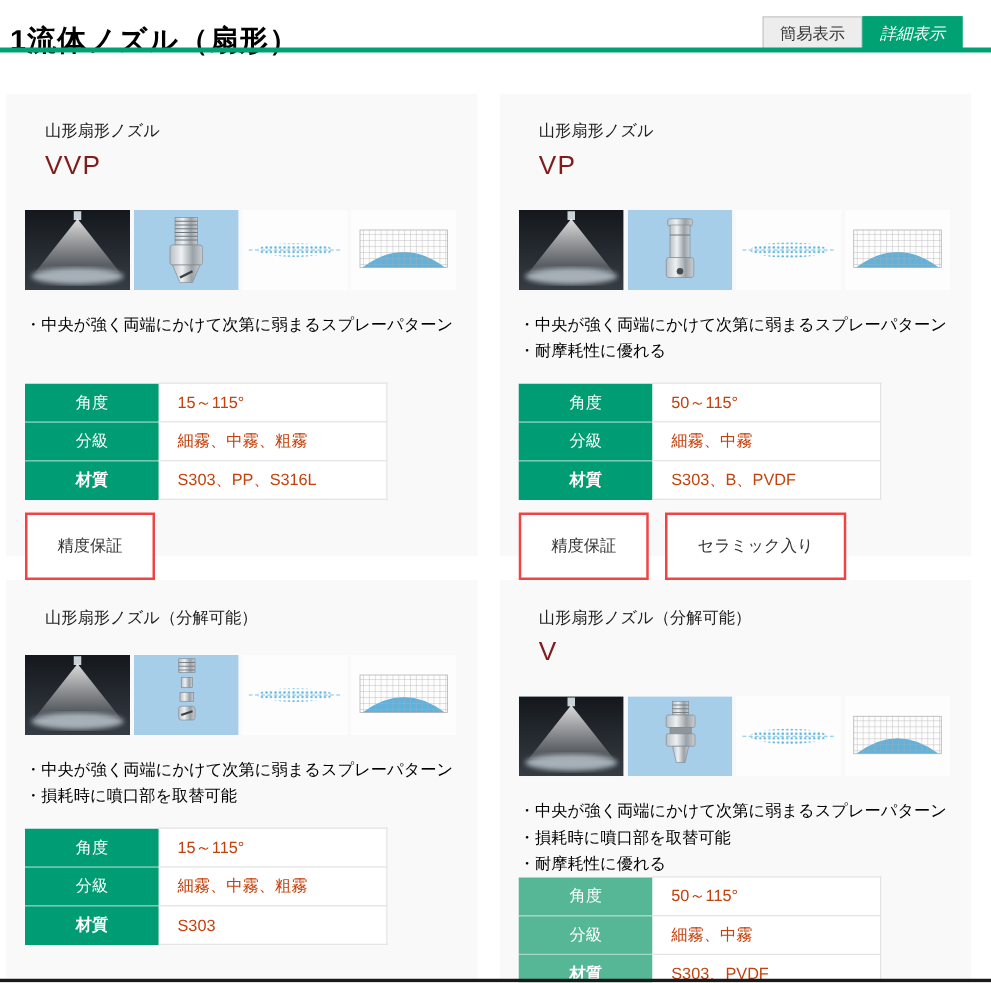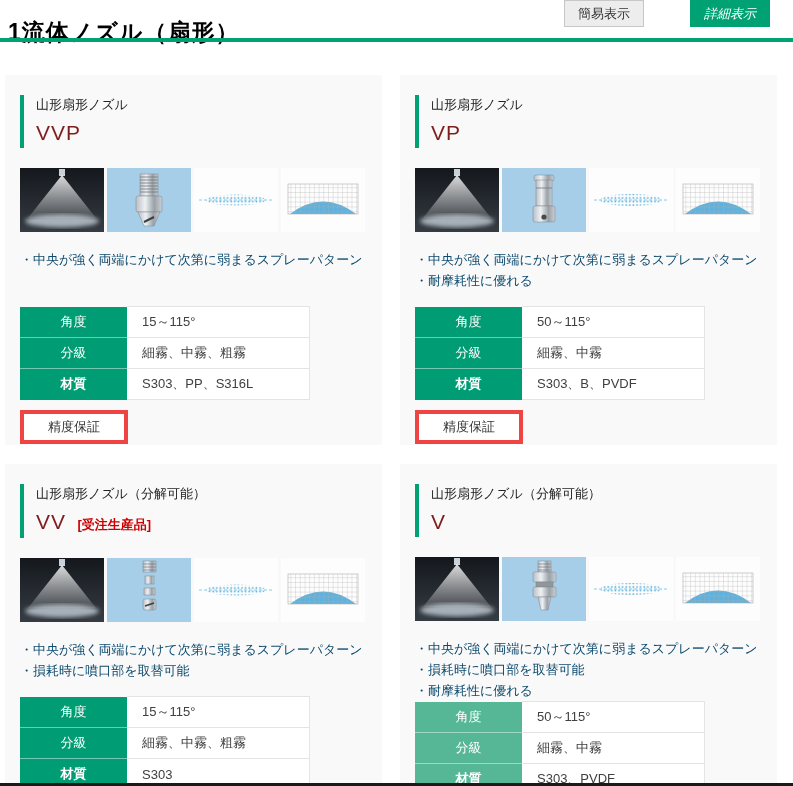--- a/index.html
+++ b/index.html
@@ -3,52 +3,52 @@
 <meta charset="utf-8">
 <title>1流体ノズル（扇形）</title>
 <style>
   html,body{margin:0;padding:0;}
   body{background:#fff;font-family:"Liberation Sans","DejaVu Sans",sans-serif;}
   .page{position:relative;width:793px;height:786px;background:#fff;overflow:hidden;}
 
   
   .topbar{position:relative;height:24px;}
   .page-title{position:absolute;left:8px;top:2px;font-size:23px;font-weight:bold;color:#000;letter-spacing:1px;}
-  .view-toggle{position:absolute;right:23px;top:0;display:flex;gap:46px;}
+  .view-toggle{position:absolute;right:23px;top:13px;display:flex;}
   .view-btn{font-size:13px;padding:6px 13px;cursor:pointer;line-height:1;}
   .view-btn.simple{background:#ededed;border:1px solid #c7c7c7;color:#333;}
   .view-btn.detail{background:#00A273;border:1px solid #00A273;color:#fff;font-style:italic;}
   .rule{position:absolute;top:38px;left:0;width:793px;height:4px;background:#00A273;}
 
   
   .grid{position:absolute;top:75px;left:5px;display:grid;grid-template-columns:377px 377px;column-gap:18px;row-gap:19px;}
   .card{width:377px;height:370px;background:#f9f9f9;box-sizing:border-box;padding:12px 15px;position:relative;}
 
-  .card-head{display:flex;margin-top:8px;}
+  .card-head{display:flex;margin-top:8px;align-items:center;}
   .head-bar{width:4px;background:#00A273;margin-right:12px;}
   .head-text{display:flex;flex-direction:column;justify-content:space-between;padding:1px 0;}
   .category{font-size:13px;color:#222;}
   .code-line{margin-top:7px;line-height:24px;}
   .code{font-size:21px;color:#7f1d1d;letter-spacing:1px;cursor:pointer;}
   .note{font-size:13px;color:#CC0000;margin-left:7px;font-weight:bold;}
 
   .thumbs{display:flex;gap:3px;margin-top:20px;}
   .thumb{width:84px;height:64px;background:#fff;overflow:hidden;cursor:pointer;}
   .thumb svg{display:block;}
 
-  .features{margin-top:17px;min-height:57px;font-size:13px;color:#0c4a6e;line-height:21px;}
+  .features{margin-top:17px;min-height:57px;font-size:13px;color:#000000;line-height:21px;}
 
   table.specs{border-collapse:collapse;width:290px;}
   table.specs th{width:105px;background:#009C73;color:#fff;font-weight:normal;font-size:13px;height:28px;text-align:center;border-bottom:1px solid rgba(255,255,255,0.45);}
   table.specs tr:last-child th{border-bottom:none;font-weight:bold;}
-  table.specs td{background:#fff;font-size:13px;color:#404040;padding-left:15px;border-top:1px solid #e4e4e4;border-right:1px solid #e4e4e4;border-bottom:1px solid #e4e4e4;height:28px;}
+  table.specs td{background:#fff;font-size:13px;color:#c2410c;padding-left:15px;border-top:1px solid #e4e4e4;border-right:1px solid #e4e4e4;border-bottom:1px solid #e4e4e4;height:28px;}
   table.specs.light th{background:#55B795;}
 
   .tags{margin-top:10px;display:flex;gap:13px;}
-  .tag{border:4px solid #ef4444;background:#fff;font-size:13px;color:#333;height:26px;line-height:26px;padding:0 24px;text-align:center;cursor:pointer;}
+  .tag{border:2px solid #ef4444;background:#fff;font-size:13px;color:#333;height:26px;line-height:26px;padding:12px 24px;text-align:center;cursor:pointer;}
 
   .bottom-edge{position:absolute;bottom:0;left:0;width:793px;height:3px;background:#1a1a1a;}
 </style>
 </head>
 <body>
 
 <svg width="0" height="0" style="position:absolute" aria-hidden="true">
   <defs>
     <linearGradient id="darkg" x1="0" y1="0" x2="0" y2="1">
       <stop offset="0" stop-color="#14181d"></stop>
@@ -225,32 +225,29 @@
           <td>細霧、中霧</td>
         </tr>
         <tr>
           <th>材質</th>
           <td>S303、B、PVDF</td>
         </tr>
       </tbody>
         </table>
       <div class="tags">
         <div class="tag">精度保証</div>
+        <div class="tag">セラミック入り</div>
       </div>
     </section>
 
     <section class="card">
       <div class="card-head">
         <div class="head-bar"></div>
         <div class="head-text">
           <div class="category">山形扇形ノズル（分解可能）</div>
-          <div class="code-line">
-            <span class="code">VV</span>
-            <span class="note">[受注生産品]</span>
-          </div>
         </div>
       </div>
       <div class="thumbs">
         <div class="thumb">
           <svg viewBox="0 0 84 64" width="84" height="64">
             <rect width="84" height="64" fill="url(#darkg)"></rect>
             <rect x="39" y="1" width="6" height="7" fill="#c9d2d9"></rect>
             <polygon points="42,7 8,50 76,50" fill="url(#coneg)"></polygon>
             <ellipse cx="42" cy="53" rx="37" ry="6.5" fill="#cfd9e2" opacity="0.75" filter="url(#blur2)"></ellipse>
           </svg>

